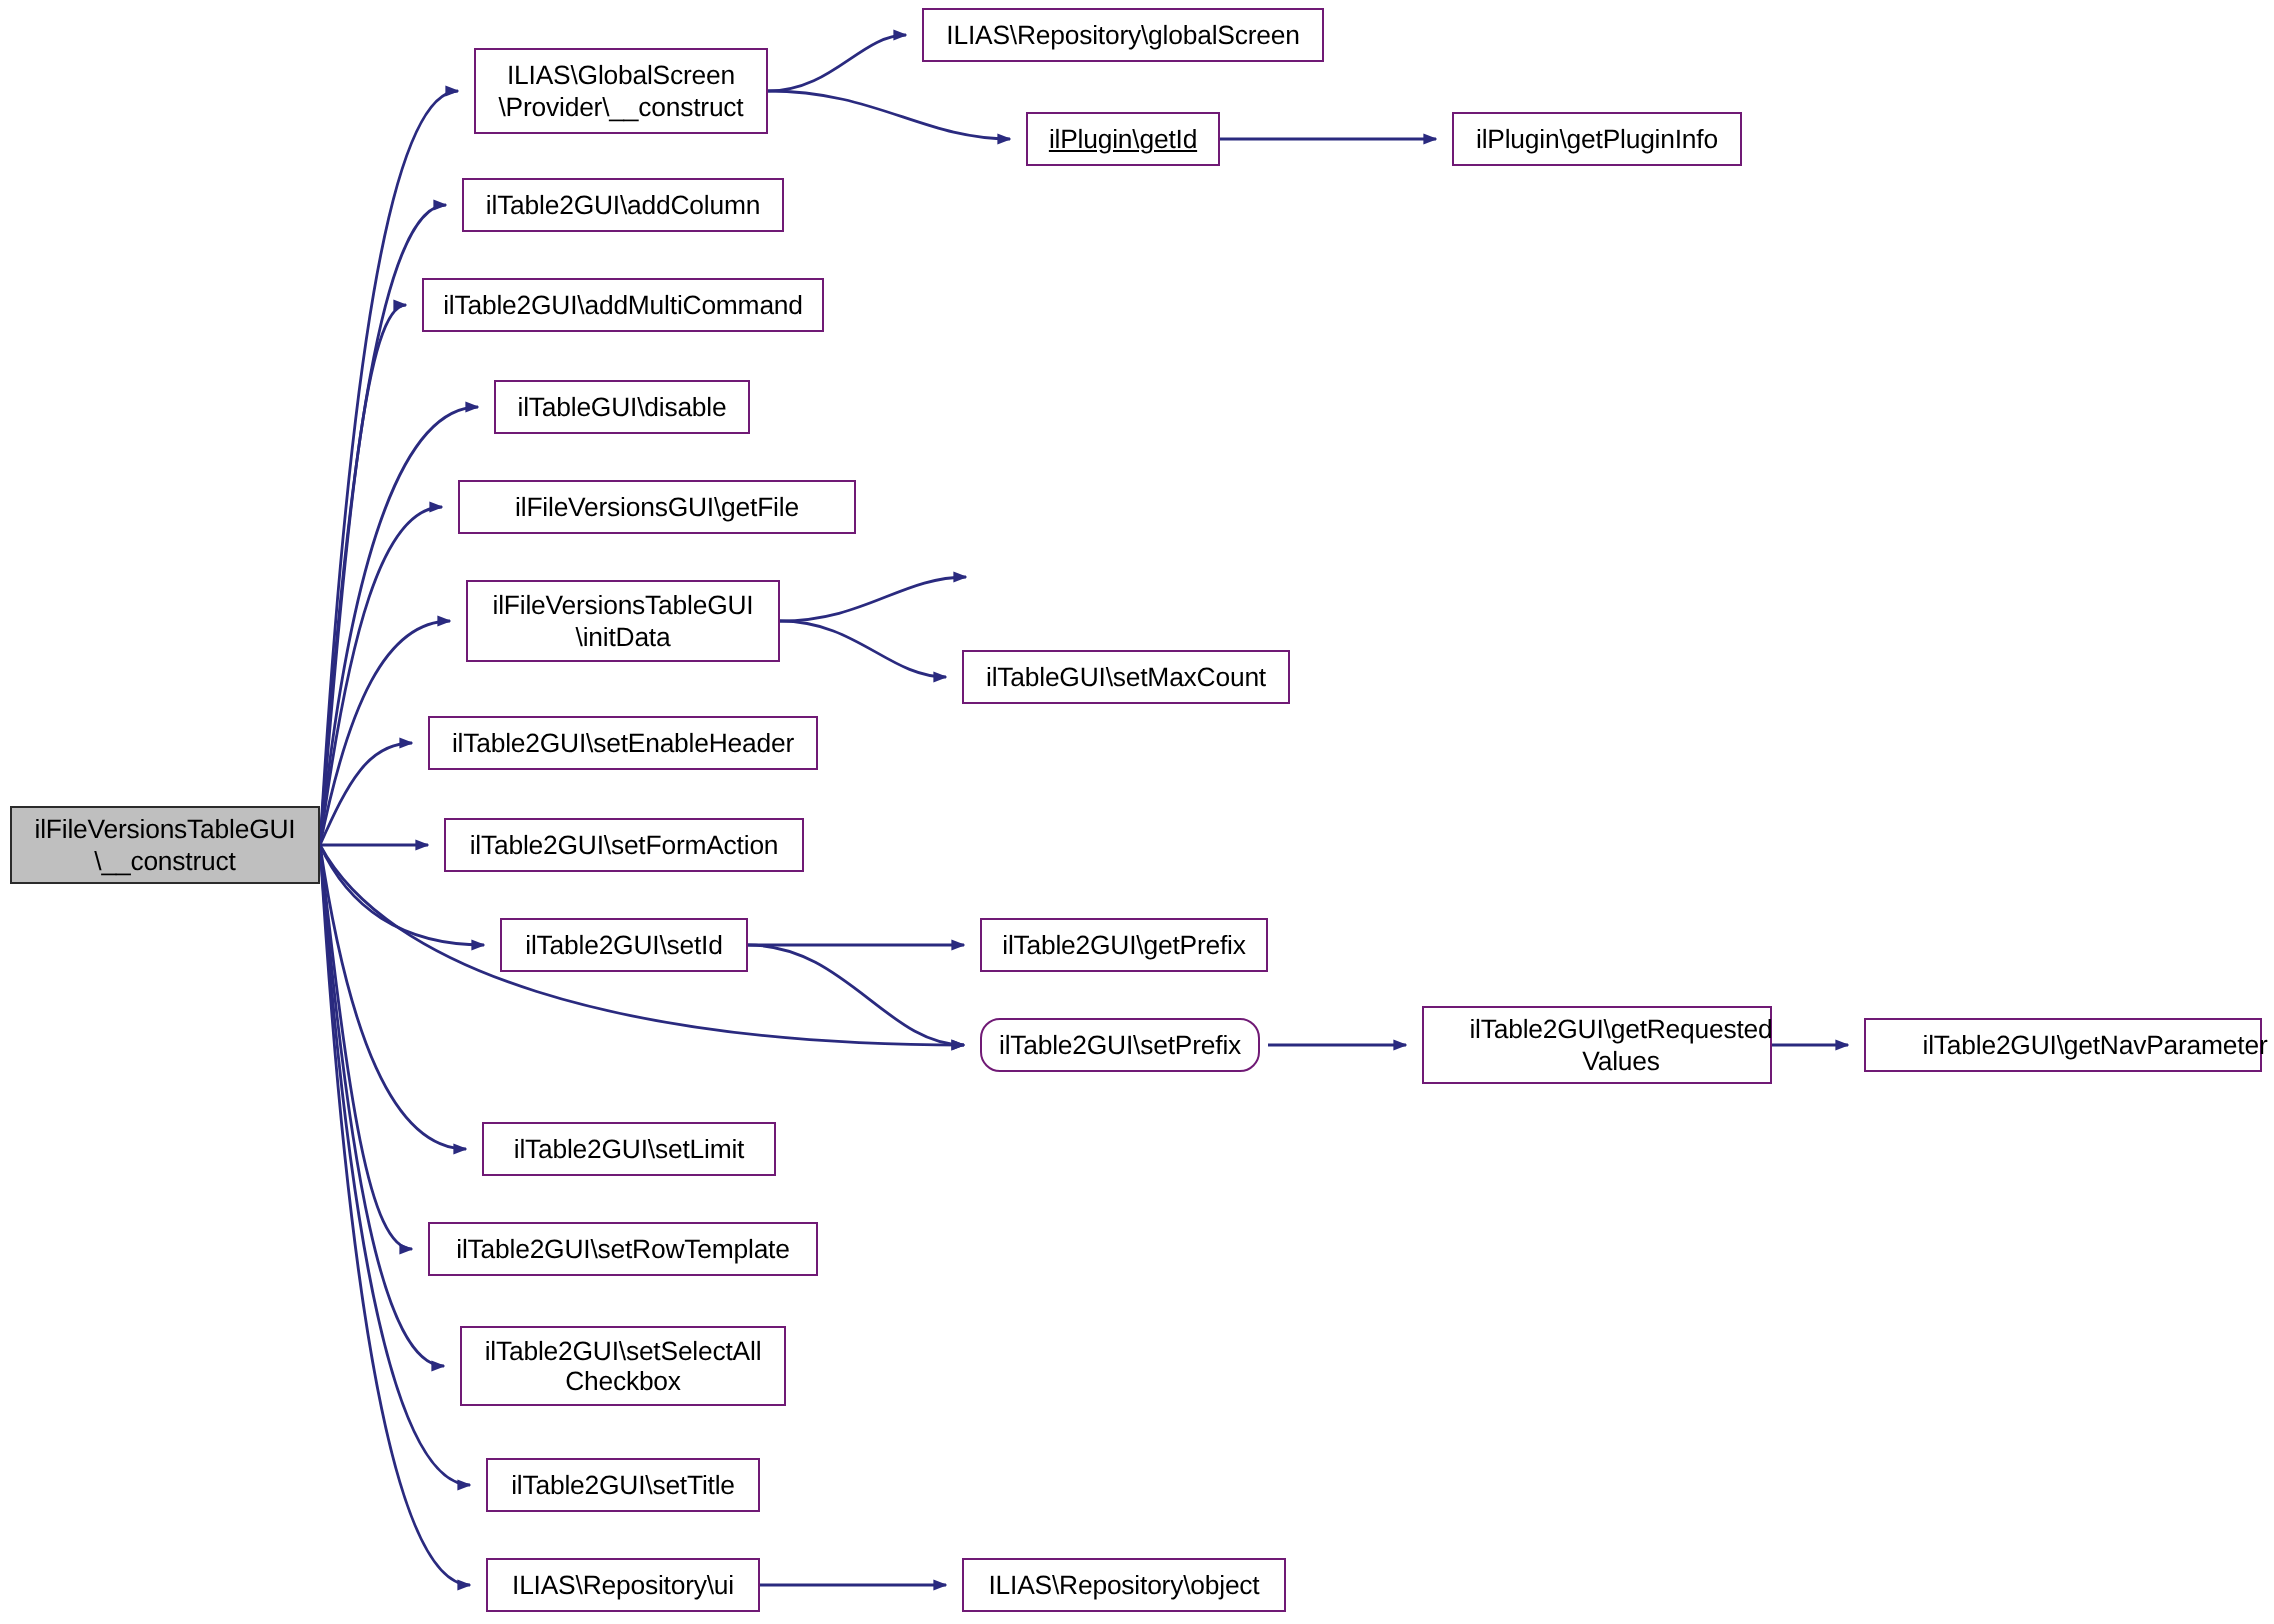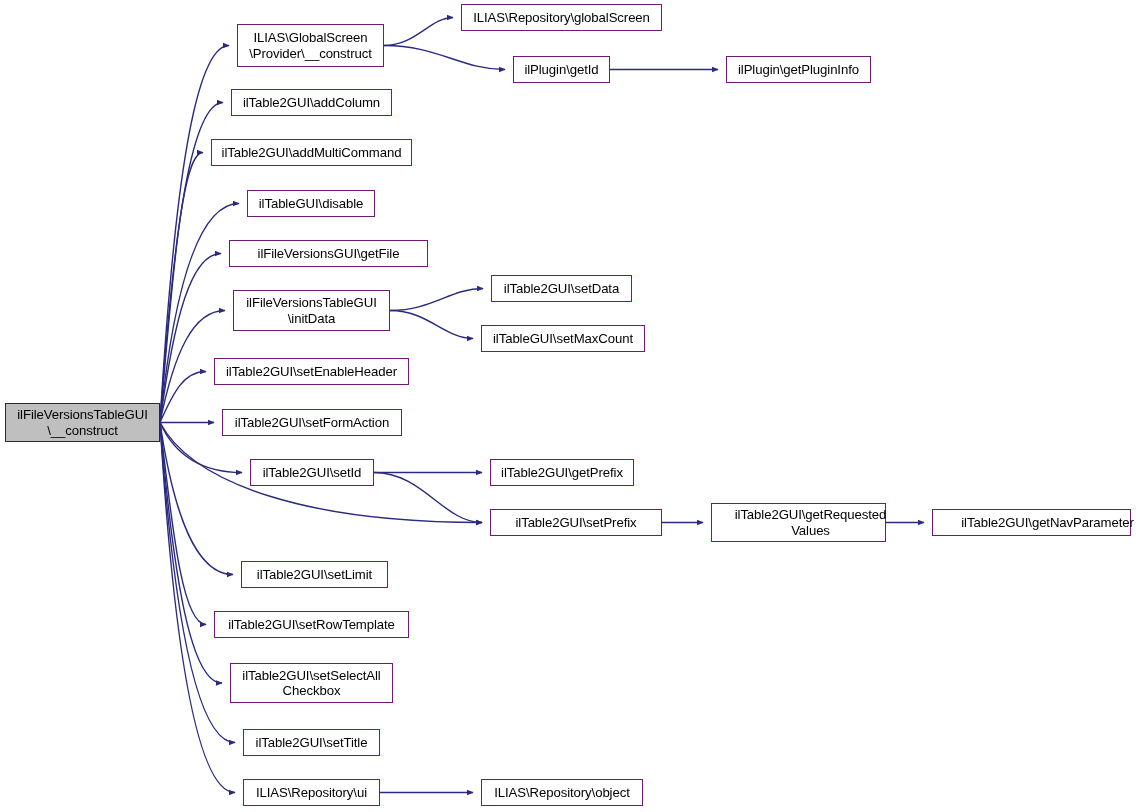--- a/index.html
+++ b/index.html
@@ -82,35 +82,34 @@
       <path d="M 374 472.5 C 422.72 472.5, 443.6 522.5, 482 522.5" fill="none" stroke="#2a2a7f" stroke-width="1.4" marker-end="url(#arrowhead)"></path>
       <path d="M 634 522.5 L 703 522.5" fill="none" stroke="#2a2a7f" stroke-width="1.4" marker-end="url(#arrowhead)"></path>
       <path d="M 886 522.5 L 924 522.5" fill="none" stroke="#2a2a7f" stroke-width="1.4" marker-end="url(#arrowhead)"></path>
       <path d="M 380 792.5 L 473 792.5" fill="none" stroke="#2a2a7f" stroke-width="1.4" marker-end="url(#arrowhead)"></path>
     </svg>
 <div class="node root" style="left: 5px; top: 403px; width: 155px; height: 39px;"><span class="node-label">ilFileVersionsTableGUI
 \__construct</span></div>
     <div class="node" style="left: 237px; top: 24px; width: 147px; height: 43px;"><span class="node-label">ILIAS\GlobalScreen
 \Provider\__construct</span></div>
     <div class="node" style="left: 461px; top: 4px; width: 201px; height: 27px;"><span class="node-label">ILIAS\Repository\globalScreen</span></div>
-    <div class="node" style="left: 513px; top: 56px; width: 97px; height: 27px;"><span class="node-label">ilPlugin\getId</span></div>
+    <div class="node" style="left: 513px; top: 56px; width: 97px; height: 27px; text-decoration: underline;"><span class="node-label">ilPlugin\getId</span></div>
     <div class="node" style="left: 726px; top: 56px; width: 145px; height: 27px;"><span class="node-label">ilPlugin\getPluginInfo</span></div>
     <div class="node" style="left: 231px; top: 89px; width: 161px; height: 27px;"><span class="node-label">ilTable2GUI\addColumn</span></div>
     <div class="node" style="left: 211px; top: 139px; width: 201px; height: 27px;"><span class="node-label">ilTable2GUI\addMultiCommand</span></div>
     <div class="node" style="left: 247px; top: 190px; width: 128px; height: 27px;"><span class="node-label">ilTableGUI\disable</span></div>
     <div class="node" style="left: 229px; top: 240px; width: 199px; height: 27px;"><span class="node-label">ilFileVersionsGUI\getFile</span></div>
     <div class="node" style="left: 233px; top: 290px; width: 157px; height: 41px;"><span class="node-label">ilFileVersionsTableGUI
 \initData</span></div>
-    <div class="node" style="left: 491px; top: 275px; width: 141px; height: 27px;"><span class="node-label">ilTable2GUI\setData</span></div>
     <div class="node" style="left: 481px; top: 325px; width: 164px; height: 27px;"><span class="node-label">ilTableGUI\setMaxCount</span></div>
     <div class="node" style="left: 214px; top: 358px; width: 195px; height: 27px;"><span class="node-label">ilTable2GUI\setEnableHeader</span></div>
     <div class="node" style="left: 222px; top: 409px; width: 180px; height: 27px;"><span class="node-label">ilTable2GUI\setFormAction</span></div>
     <div class="node" style="left: 250px; top: 459px; width: 124px; height: 27px;"><span class="node-label">ilTable2GUI\setId</span></div>
     <div class="node" style="left: 490px; top: 459px; width: 144px; height: 27px;"><span class="node-label">ilTable2GUI\getPrefix</span></div>
-    <div class="node" style="left: 490px; top: 509px; width: 172px; height: 27px;"><span class="node-label">ilTable2GUI\setPrefix</span></div>
+    <div class="node" style="left: 490px; top: 509px; width: 140px; height: 27px; border-radius: 10px;"><span class="node-label">ilTable2GUI\setPrefix</span></div>
     <div class="node" style="left: 711px; top: 503px; width: 175px; height: 39px; padding-left: 24px;"><span class="node-label">ilTable2GUI\getRequested
 Values</span></div>
     <div class="node" style="left: 932px; top: 509px; width: 199px; height: 27px; padding-left: 32px;"><span class="node-label">ilTable2GUI\getNavParameter</span></div>
     <div class="node" style="left: 241px; top: 561px; width: 147px; height: 27px;"><span class="node-label">ilTable2GUI\setLimit</span></div>
     <div class="node" style="left: 214px; top: 611px; width: 195px; height: 27px;"><span class="node-label">ilTable2GUI\setRowTemplate</span></div>
     <div class="node" style="left: 230px; top: 663px; width: 163px; height: 40px;"><span class="node-label">ilTable2GUI\setSelectAll
 Checkbox</span></div>
     <div class="node" style="left: 243px; top: 729px; width: 137px; height: 27px;"><span class="node-label">ilTable2GUI\setTitle</span></div>
     <div class="node" style="left: 243px; top: 779px; width: 137px; height: 27px;"><span class="node-label">ILIAS\Repository\ui</span></div>
     <div class="node" style="left: 481px; top: 779px; width: 162px; height: 27px;"><span class="node-label">ILIAS\Repository\object</span></div>

